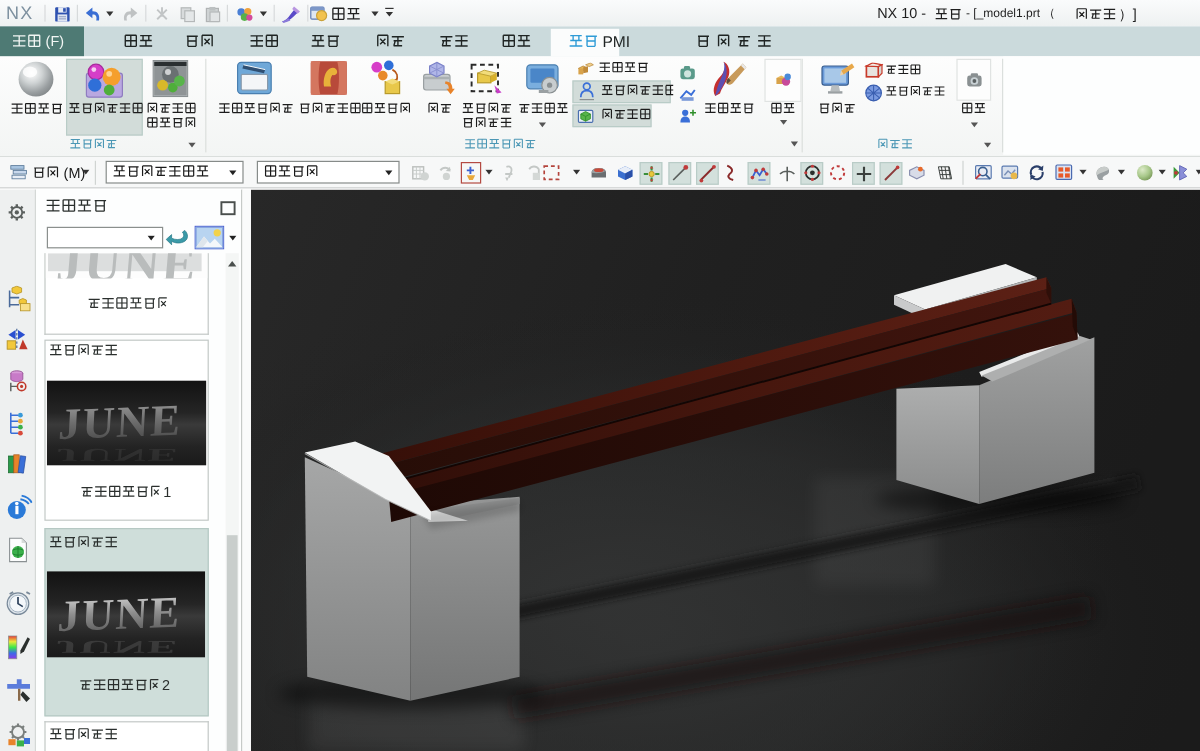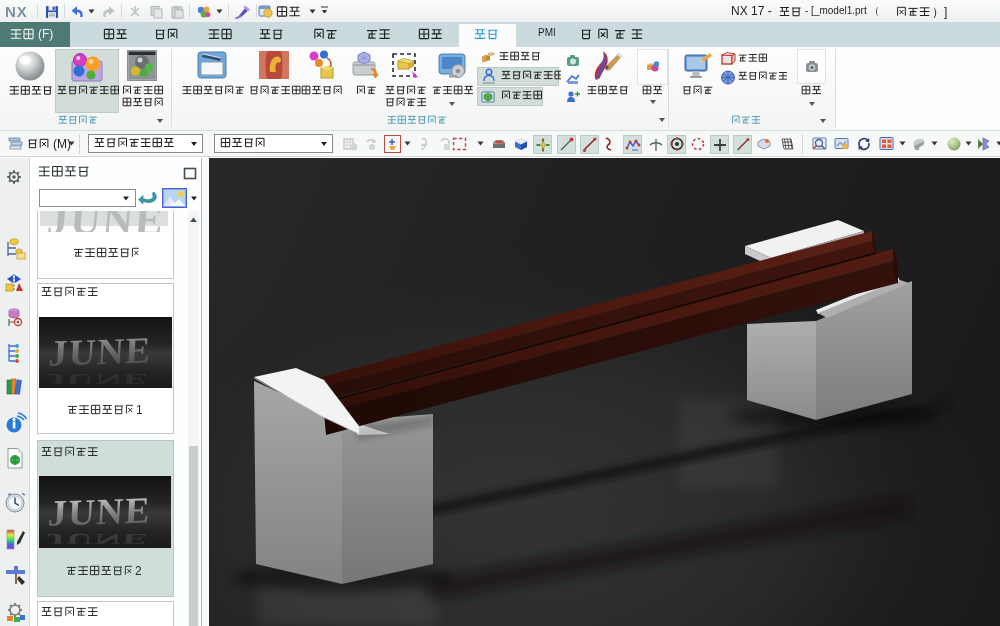--- a/index.html
+++ b/index.html
@@ -1,19 +1,19 @@
 <!DOCTYPE html>
 <html><head><meta charset="utf-8"><style>
 html,body{margin:0;padding:0}
 body{font-family:"Liberation Sans",sans-serif;width:1000px;height:626px;position:relative;overflow:hidden;background:#fff}
 .abs{position:absolute}
 .t{position:absolute;white-space:nowrap;color:#1a1a1a}
 </style></head><body>
 <div class="abs" style="left:0;top:0;width:1000px;height:22px;background:linear-gradient(#fafbfc,#eef1f1)"></div>
-<div class="t" style="left:5px;top:3px;font-size:15px;font-weight:bold;color:#7d909f;letter-spacing:1px">NX</div>
+<div class="t" style="left:5px;top:3px;font-size:15px;font-weight:normal;color:#7d909f;letter-spacing:1px">NX</div>
 <div class="abs" style="left:37px;top:4px;width:1px;height:14px;background:#d7dadb"></div>
 <div class="abs" style="left:64px;top:4px;width:1px;height:14px;background:#d7dadb"></div>
 <div class="abs" style="left:121px;top:4px;width:1px;height:14px;background:#d7dadb"></div>
 <div class="abs" style="left:189px;top:4px;width:1px;height:14px;background:#d7dadb"></div>
 <div class="abs" style="left:228px;top:4px;width:1px;height:14px;background:#d7dadb"></div>
 <div class="abs" style="left:256px;top:4px;width:1px;height:14px;background:#d7dadb"></div>
 <svg style="position:absolute;left:45px;top:5px" width="14" height="14" viewBox="0 0 14 14">
     <rect x="1" y="1" width="12" height="12" rx="1" fill="#2e51b0"></rect>
     <rect x="3.5" y="1" width="7" height="4.5" fill="#e8ecf5"></rect>
     <rect x="7.6" y="1.8" width="2.2" height="3" fill="#2e51b0"></rect>
@@ -63,21 +63,21 @@
   </svg>
 <svg style="position:absolute;left:276px;top:5px" width="32" height="13" viewBox="0 0 32 13">
     <path d="M1.4 1.9L10.6 1.9M1.4 11.1L10.6 11.1M1.4 1.9L1.4 11.1M10.6 1.9L10.6 11.1M1.4 6.5L10.6 6.5M6.0 1.9L6.0 11.1M13.8 2.2L23.4 2.2M16.2 2.2L16.2 6.3M21.0 2.2L21.0 6.3M13.8 6.3L23.4 6.3M18.6 6.3L18.6 10.8M13.3 10.8L23.8 10.8" stroke="#222" stroke-width="1.10" fill="none"></path>
   </svg>
 <svg style="position:absolute;left:309px;top:9px" width="7" height="5" viewBox="0 0 7 5">
     <path d="M0.5 0.5 L6.5 0.5 L3.5 4.5 Z" fill="#333"></path>
   </svg>
 <svg style="position:absolute;left:320px;top:6px" width="9" height="10" viewBox="0 0 9 10">
     <path d="M1 1 L8 1 M2.5 4.5 L6.5 4.5 L4.5 7 Z" stroke="#333" stroke-width="1" fill="#333"></path>
   </svg>
-<div class="t" style="left:731px;top:4px;font-size:12px;color:#1f1f1f">NX 17 - </div>
+<div class="t" style="left:731px;top:4px;font-size:12px;color:#1f1f1f">NX 10 - </div>
 <svg style="position:absolute;left:779px;top:6px" width="28" height="12" viewBox="0 0 28 12">
     <path d="M1.1 1.5L9.9 1.5M3.3 1.5L3.3 5.3M7.7 1.5L7.7 5.3M1.1 5.3L9.9 5.3M5.5 5.3L5.5 9.5M0.7 9.5L10.3 9.5M13.1 2.0L21.5 2.0M14.0 2.0L14.0 9.7M20.1 2.0L20.1 9.7M14.0 9.7L20.1 9.7M14.0 5.7L20.1 5.7" stroke="#1f1f1f" stroke-width="1.00" fill="none"></path>
   </svg>
 <div class="t" style="left:805px;top:4px;font-size:10px;color:#1f1f1f">- [_model1.prt （</div>
 <svg style="position:absolute;left:896px;top:6px" width="40" height="12" viewBox="0 0 40 12">
     <path d="M1.6 1.3L1.6 9.7M1.6 1.3L9.3 1.3M9.3 1.3L9.3 9.7M3.5 4.0L7.5 8.1M7.5 4.0L3.5 8.1M12.4 2.4L21.7 2.4M13.8 5.5L20.4 5.5M17.1 2.4L17.1 8.8M13.8 9.2L20.4 9.2M15.1 5.5L14.0 9.2M23.9 1.8L33.3 1.8M23.9 5.5L33.3 5.5M23.9 9.5L33.3 9.5M28.6 1.8L28.6 9.5" stroke="#1f1f1f" stroke-width="1.00" fill="none"></path>
   </svg>
 <div class="t" style="left:932px;top:4px;font-size:12px;color:#1f1f1f">）]</div>
 <div class="abs" style="left:0;top:22px;width:1000px;height:25px;background:#cbdadc"></div>
 <div class="abs" style="left:0;top:22px;width:70px;height:25px;background:#4e7a74"></div>
@@ -103,21 +103,21 @@
   </svg>
 <svg style="position:absolute;left:366px;top:28px" width="28" height="13" viewBox="0 0 28 13">
     <path d="M1.0 2.6L11.0 2.6M2.4 6.0L9.6 6.0M6.0 2.6L6.0 9.6M2.4 10.1L9.6 10.1M3.8 6.0L2.6 10.1M13.4 1.9L23.7 1.9M13.4 6.0L23.7 6.0M13.4 10.3L23.7 10.3M18.6 1.9L18.6 10.3" stroke="#1f2423" stroke-width="1.15" fill="none"></path>
   </svg>
 <svg style="position:absolute;left:418px;top:28px" width="28" height="13" viewBox="0 0 28 13">
     <path d="M1.4 1.4L10.6 1.4M1.4 10.6L10.6 10.6M1.4 1.4L1.4 10.6M10.6 1.4L10.6 10.6M1.4 6.0L10.6 6.0M6.0 1.4L6.0 10.6M13.8 1.7L23.4 1.7M16.2 1.7L16.2 5.8M21.0 1.7L21.0 5.8M13.8 5.8L23.4 5.8M18.6 5.8L18.6 10.3M13.3 10.3L23.8 10.3" stroke="#1f2423" stroke-width="1.15" fill="none"></path>
   </svg>
 <svg style="position:absolute;left:474px;top:28px" width="28" height="13" viewBox="0 0 28 13">
     <path d="M1.2 1.7L10.8 1.7M3.6 1.7L3.6 5.8M8.4 1.7L8.4 5.8M1.2 5.8L10.8 5.8M6.0 5.8L6.0 10.3M0.7 10.3L11.3 10.3M14.2 2.2L23.4 2.2M15.2 2.2L15.2 10.6M21.9 2.2L21.9 10.6M15.2 10.6L21.9 10.6M15.2 6.2L21.9 6.2" stroke="#2e9bd6" stroke-width="1.15" fill="none"></path>
   </svg>
-<div class="t" style="left:538px;top:27px;font-size:10px;color:#1f2423">PMI</div>
+<div class="t" style="left:502px;top:27px;font-size:13px;color:#1f2423">PMI</div>
 <svg style="position:absolute;left:580px;top:28px" width="70" height="13" viewBox="0 0 70 13">
     <path d="M1.7 2.2L10.8 2.2M2.6 2.2L2.6 10.6M9.4 2.2L9.4 10.6M2.6 10.6L9.4 10.6M2.6 6.2L9.4 6.2M18.8 1.4L18.8 10.6M18.8 1.4L27.2 1.4M27.2 1.4L27.2 10.6M20.8 4.3L25.2 8.9M25.2 4.3L20.8 8.9M35.0 2.6L45.0 2.6M36.4 6.0L43.6 6.0M40.0 2.6L40.0 9.6M36.4 10.1L43.6 10.1M37.8 6.0L36.6 10.1M51.8 1.9L62.2 1.9M51.8 6.0L62.2 6.0M51.8 10.3L62.2 10.3M57.0 1.9L57.0 10.3" stroke="#1f2423" stroke-width="1.15" fill="none"></path>
   </svg>
 <div class="abs" style="left:0;top:47px;width:1000px;height:83px;background:linear-gradient(#fdfdfd,#f3f5f4);border-bottom:1px solid #dadedc"></div>
 <div class="abs" style="left:836px;top:47px;width:164px;height:82px;background:#fdfefe"></div>
 <div class="abs" style="left:171px;top:49px;width:1px;height:78px;background:#dbdfdd"></div>
 <div class="abs" style="left:668px;top:49px;width:1px;height:78px;background:#dbdfdd"></div>
 <div class="abs" style="left:835px;top:49px;width:1px;height:78px;background:#dbdfdd"></div>
 <svg style="position:absolute;left:13px;top:50px" width="34" height="34" viewBox="0 0 34 34">
     <defs>

